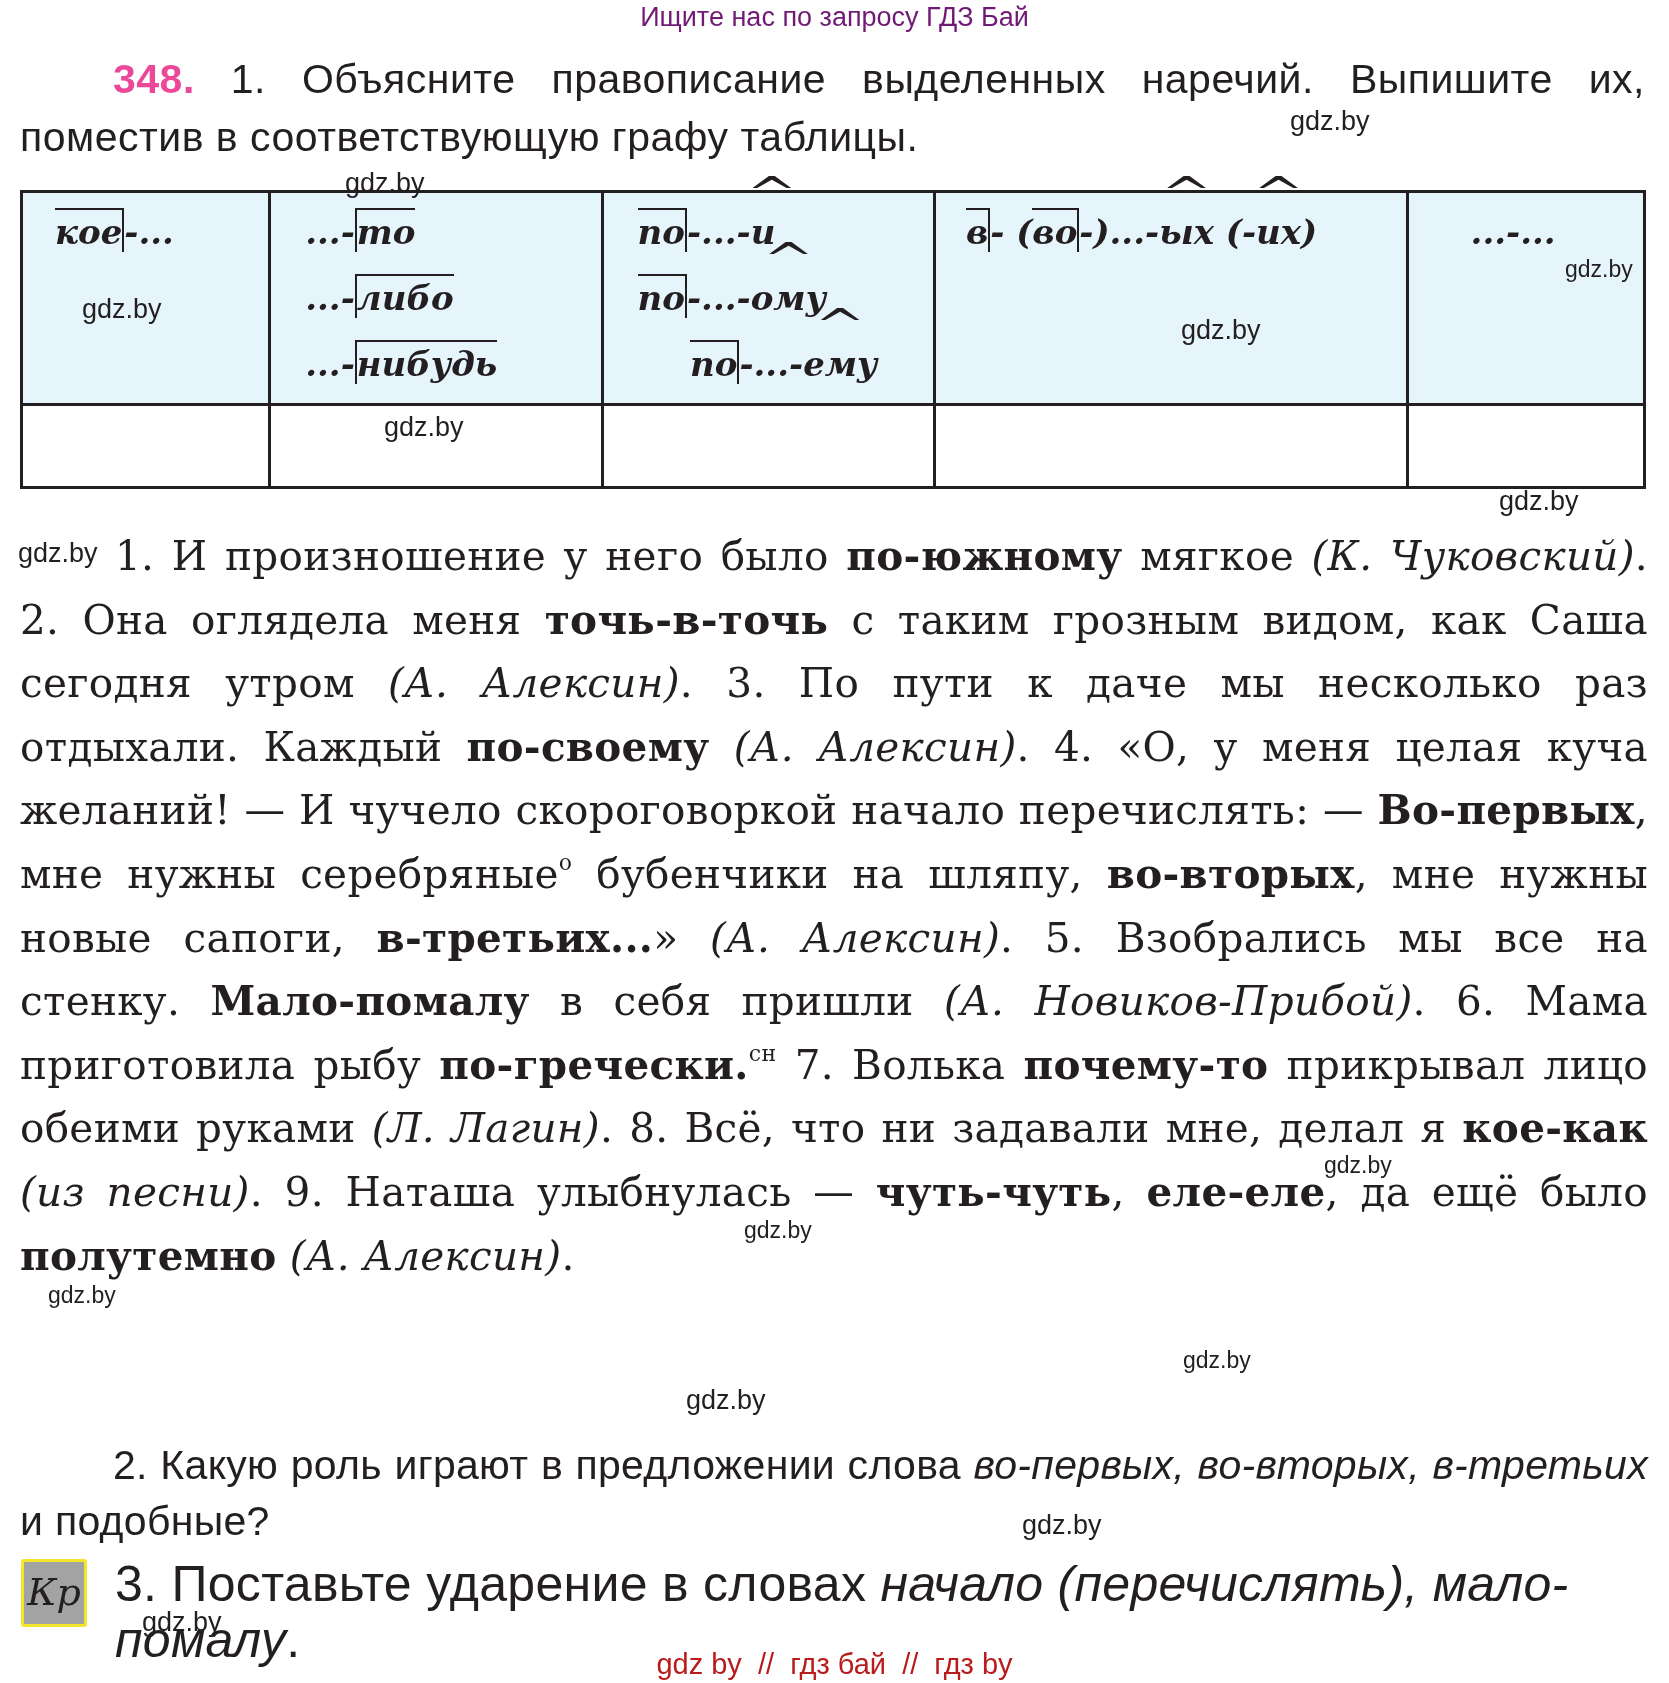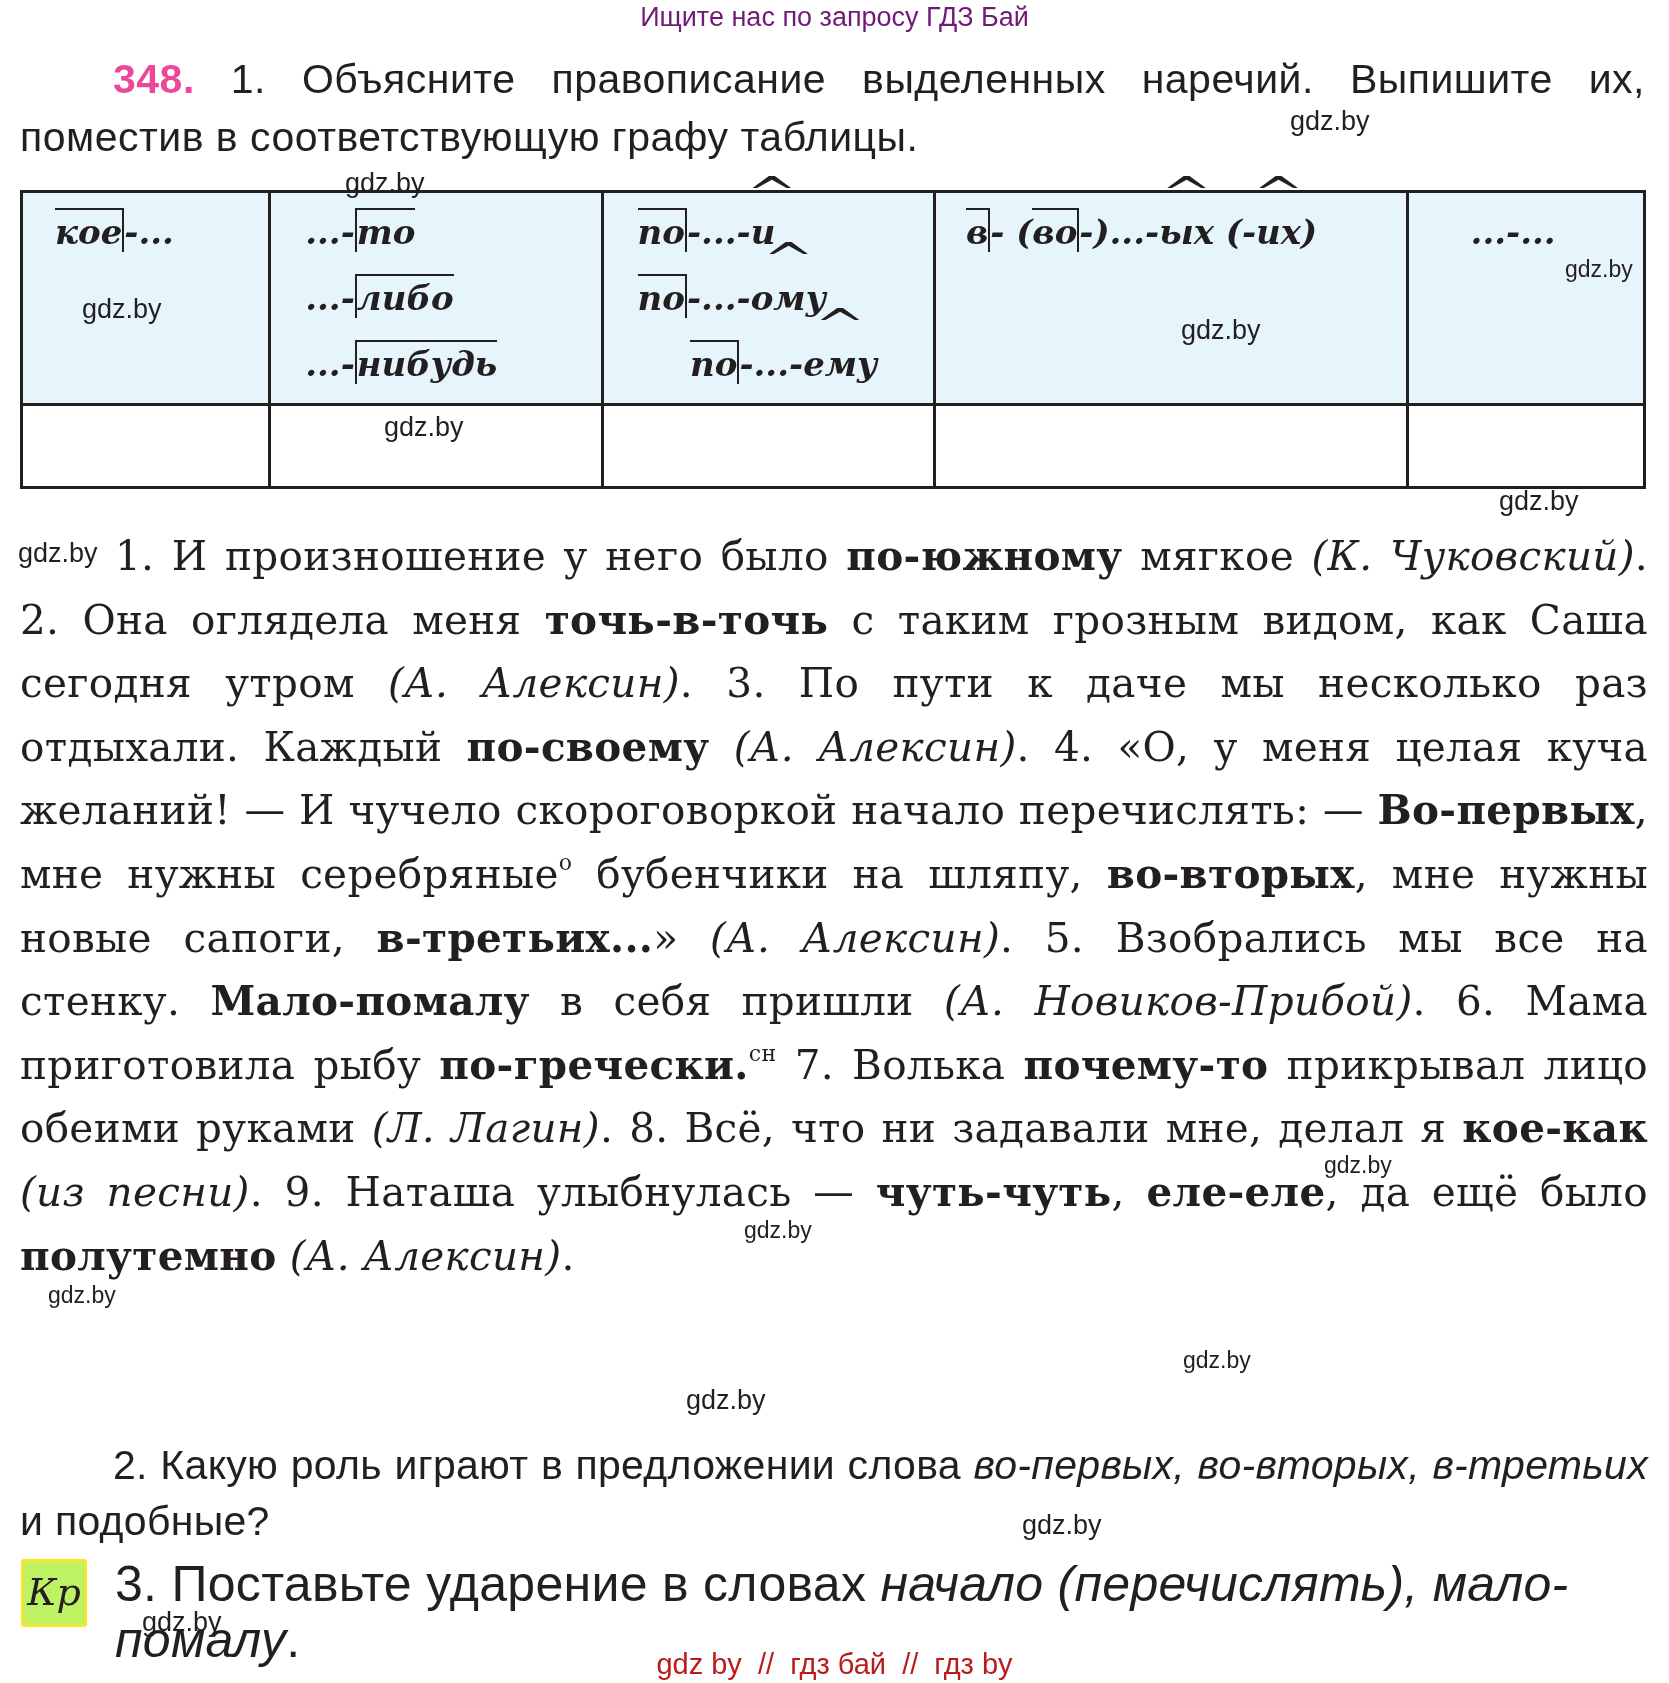--- a/index.html
+++ b/index.html
@@ -18,21 +18,21 @@
   .ovl { border-top: 2.5px solid #231f20; border-left: 2.5px solid #231f20; padding-top: 2px; }
   .caret { position: relative; display: inline-block; }
   .caret::before { content: "^"; position: absolute; left: 0; right: 0; top: -38px; text-align: center; font-style: normal; font-weight: normal; font-size: 44px; transform: scaleX(1.4); }
   .body-text { left: 20px; top: 525px; width: 1628px; font-family: "DejaVu Serif", serif; font-size: 40.5px; line-height: 63.6px; text-align: justify; letter-spacing: 0.3px; color: #231f20; }
   .body-text b { font-weight: bold; }
   .body-text i { font-style: italic; }
   .body-text sup { font-size: 22px; vertical-align: 18px; line-height: 0; }
   .q2 { left: 20px; top: 1437px; width: 1628px; font-size: 41px; line-height: 56px; text-align: justify; letter-spacing: 0.3px; }
   .q2 .ind { margin-left: 93px; }
   .q3 { left: 115px; top: 1556px; width: 1535px; font-size: 50px; line-height: 56px; letter-spacing: 0.3px; }
-  .kr-badge { left: 21px; top: 1559px; width: 66px; height: 68px; box-sizing: border-box; border: 3px solid #f4e62a; background: #bef264; border-radius: 3px; font-family: "DejaVu Serif", serif; font-style: italic; font-size: 38px; line-height: 60px; text-align: center; }
+  .kr-badge { left: 21px; top: 1559px; width: 66px; height: 68px; box-sizing: border-box; border: 3px solid #f4e62a; background: #a3a3a3; border-radius: 3px; font-family: "DejaVu Serif", serif; font-style: italic; font-size: 38px; line-height: 60px; text-align: center; }
   .footer { left: 0; width: 1669px; top: 1648px; text-align: center; color: #b91c1c; font-size: 29px; }
 </style>
 </head>
 <body>
 
 <div class="abs top-banner">Ищите нас по запросу ГДЗ Бай</div>
 
 <div class="abs task-header"><span class="num">348.</span> <span>1. Объясните правописание выделенных наречий. Выпишите их, поместив в соответствующую графу таблицы.</span></div>
 
 <table class="grid">

